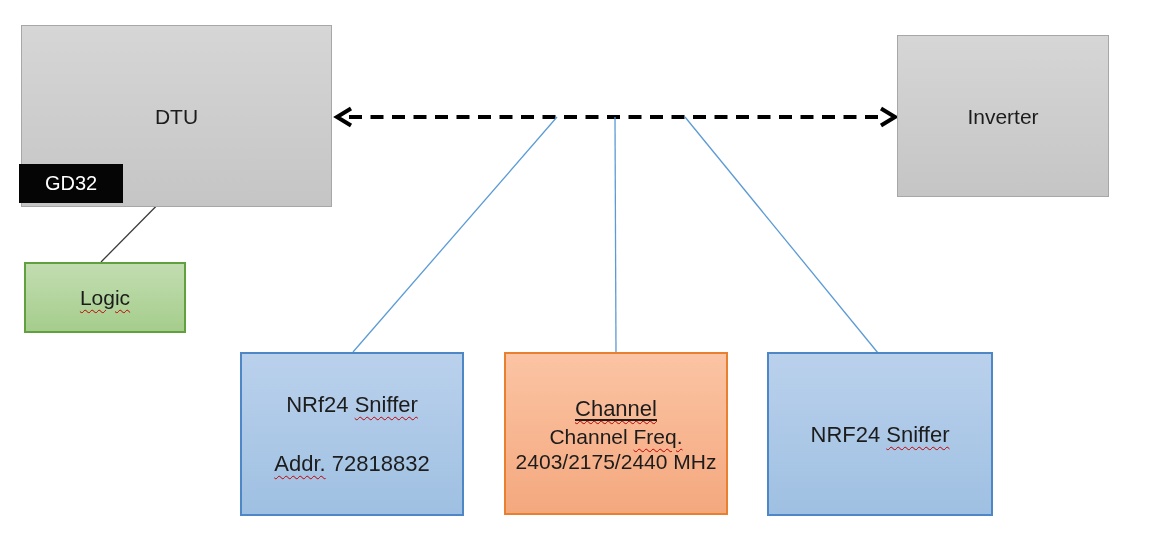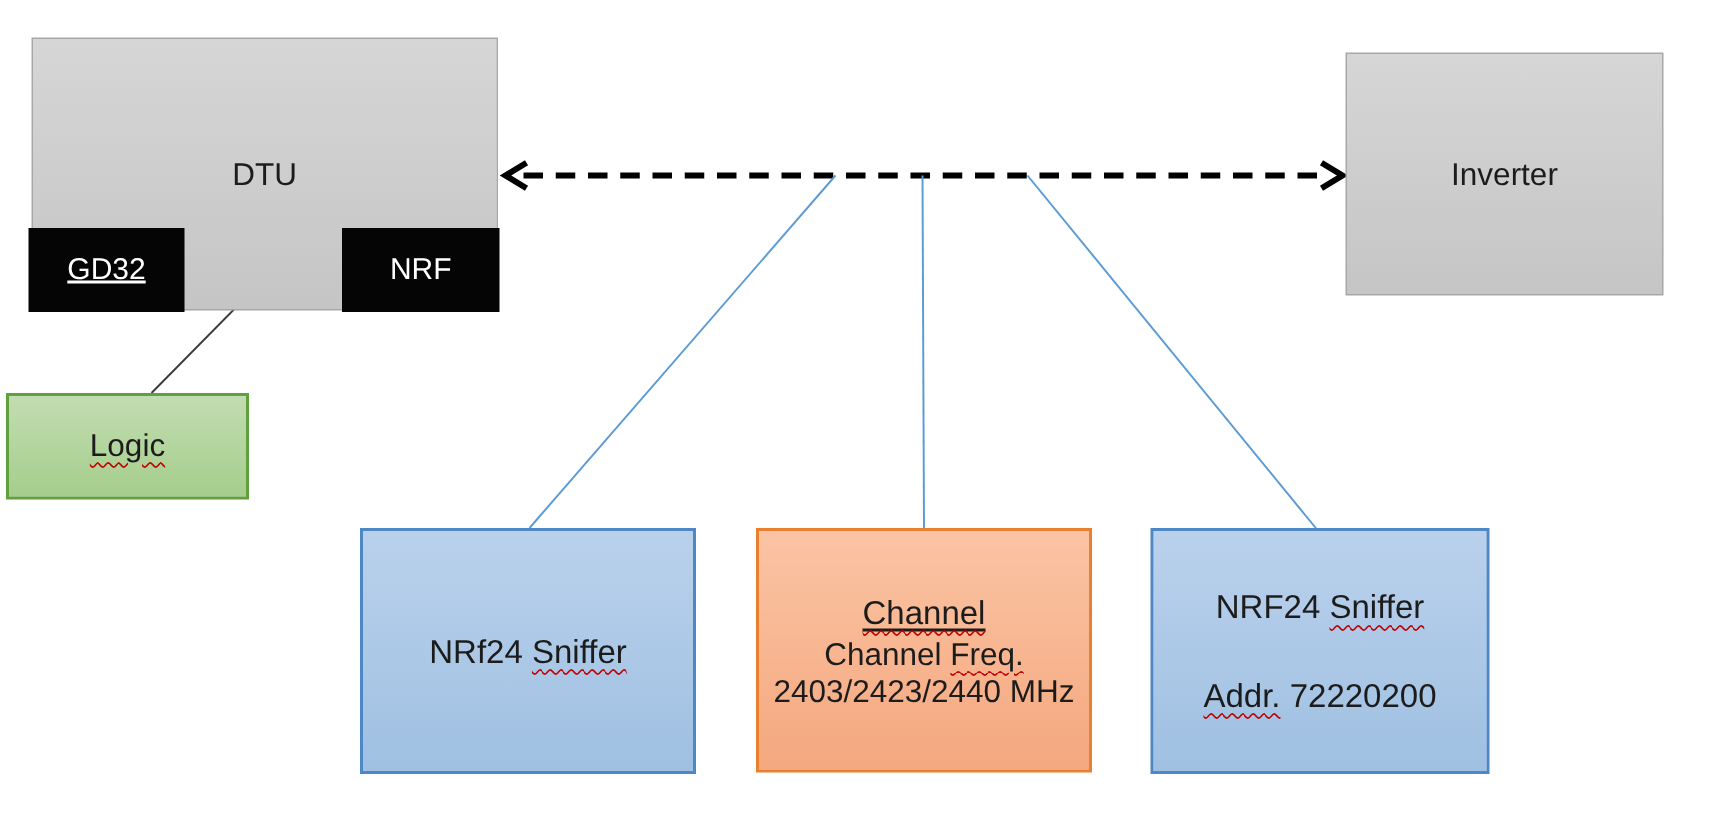--- a/index.html
+++ b/index.html
@@ -69,23 +69,23 @@
   }
   .solid-underline {
     text-decoration-line: underline;
     text-decoration-style: solid;
     text-decoration-color: #1c1c1c;
     text-decoration-thickness: 1.5px;
     text-underline-offset: 3px;
   }
   
   .dtu      { left: 21px;  top: 25px;  width: 311px; height: 182px; }
-  .gd32     { left: 19px;  top: 152px; width: 104px; height: 56px; text-decoration: underline; }
+  .gd32     { left: 19px;  top: 164px; width: 104px; height: 39px; }
   .nrf      { left: 228px; top: 152px; width: 105px; height: 56px; }
-  .logic    { left: 4px;  top: 262px; width: 162px; height: 71px; }
+  .logic    { left: 24px;  top: 262px; width: 162px; height: 71px; }
   .inverter { left: 897px; top: 35px;  width: 212px; height: 162px; }
   .sniffer-left  { left: 240px; top: 352px; width: 224px; height: 164px; }
   .hackrf        { left: 504px; top: 352px; width: 224px; height: 163px; }
   .sniffer-right { left: 767px; top: 352px; width: 226px; height: 164px; }
 </style>
 </head>
 <body>
 
 <div class="canvas">
 
@@ -107,40 +107,37 @@
   </svg>
 
   <div class="box gray-box dtu">
     <div>DTU</div>
   </div>
 
   <div class="box black-box gd32">
     <div>GD32</div>
   </div>
 
-  <div class="box black-box nrf">
-    <div>NRF</div>
-  </div>
 
   <div class="box green-box logic">
     <div class="wavy">Logic</div>
   </div>
 
   <div class="box gray-box inverter">
     <div>Inverter</div>
   </div>
 
   <div class="box blue-box sniffer-left">
     <div><span>NRf24</span> <span class="wavy">Sniffer</span></div>
+    <div><span class="wavy">Addr.</span> <span>72818832</span></div>
   </div>
 
   <div class="box orange-box hackrf">
     <div><span class="solid-underline"><span class="wavy">Channel</span></span></div>
     <div class="sub-line"><span>Channel</span> <span class="wavy">Freq.</span></div>
-    <div class="sub-line">2403/2423/2440 MHz</div>
+    <div class="sub-line">2403/2175/2440 MHz</div>
   </div>
 
   <div class="box blue-box sniffer-right">
     <div><span>NRF24</span> <span class="wavy">Sniffer</span></div>
-    <div><span class="wavy">Addr.</span> <span>72220200</span></div>
   </div>
 
 </div>
 
 </body></html>

